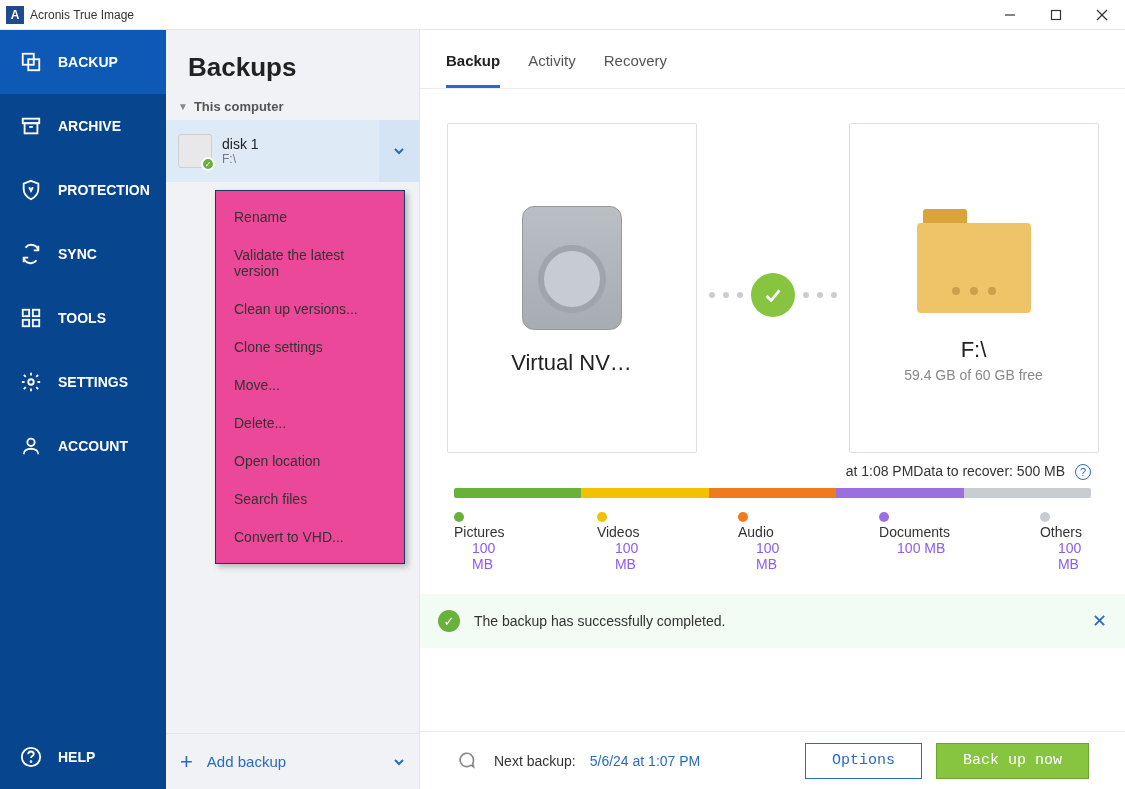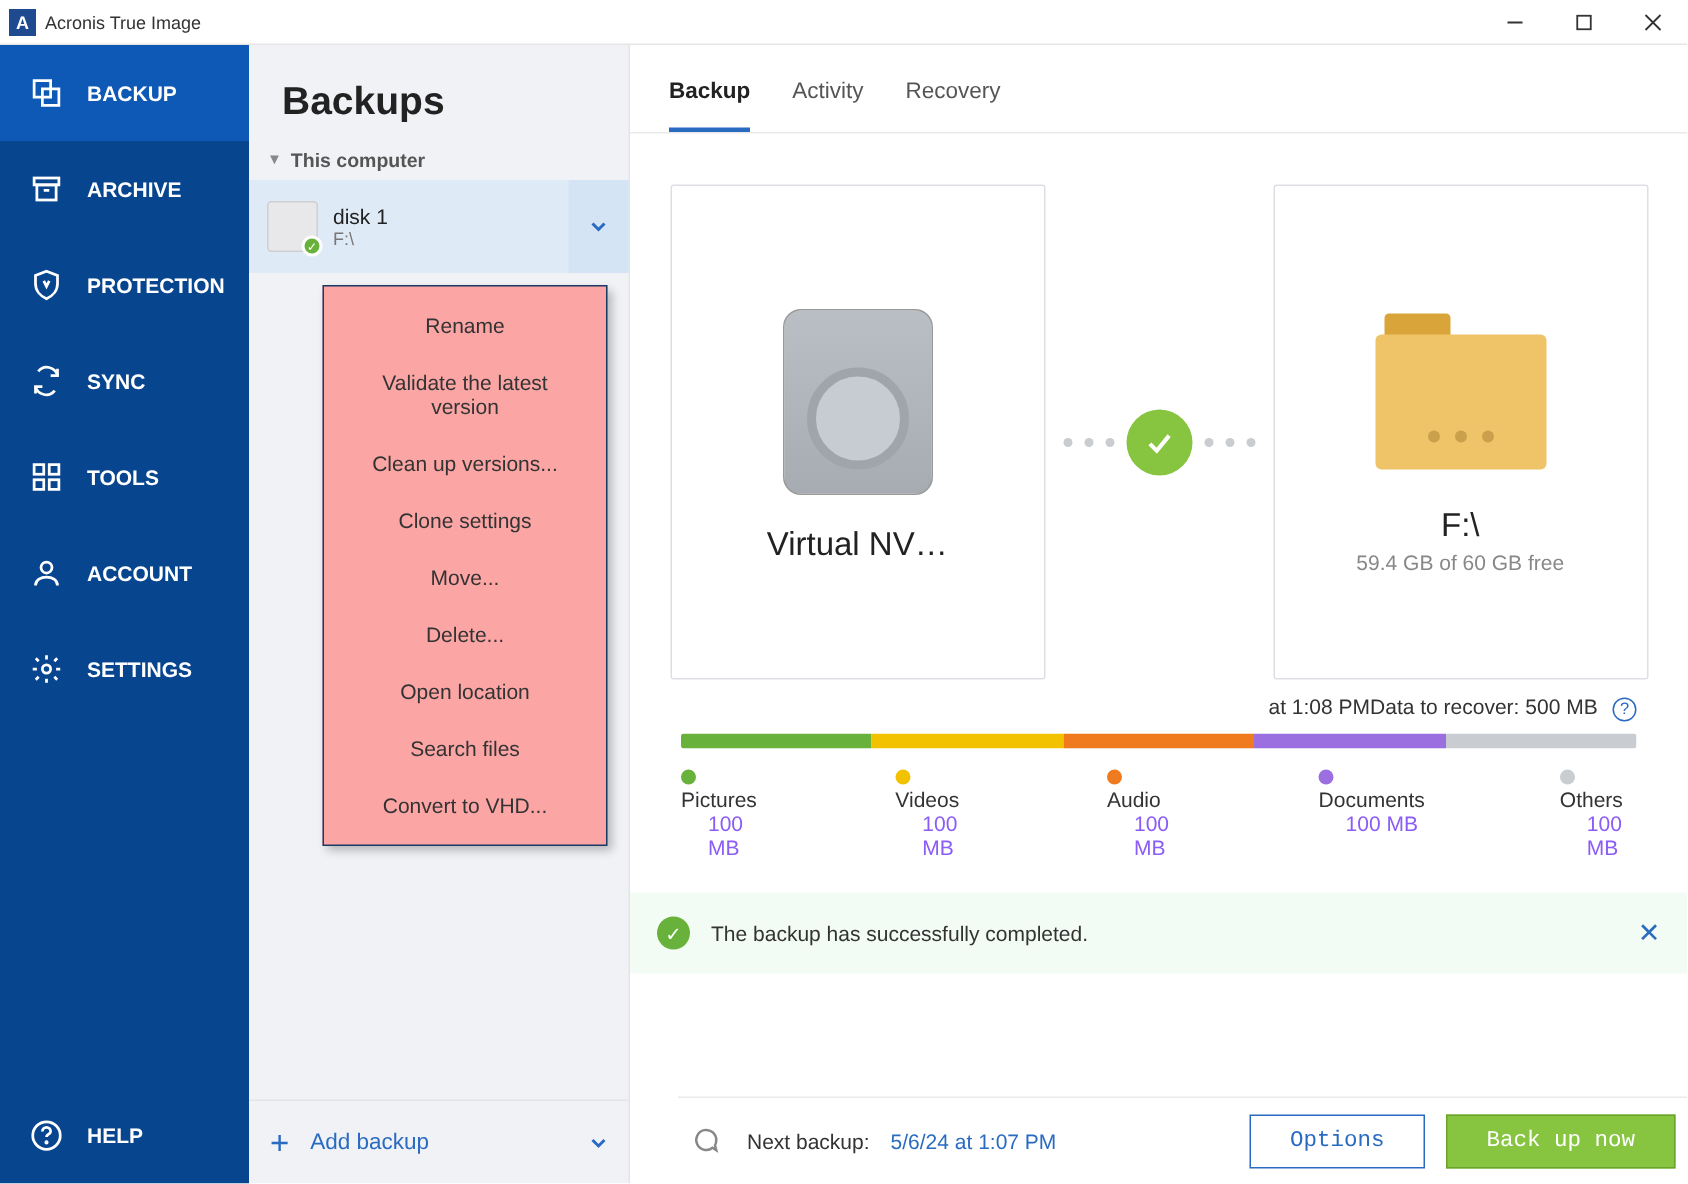--- a/index.html
+++ b/index.html
@@ -22,21 +22,21 @@
 .listpane .backup-item { display: flex; align-items: center; height: 62px; background: #dfeaf7; padding-left: 12px; cursor: pointer; }
 .listpane .backup-item .disk-icon { width: 34px; height: 34px; background: #e8e8ea; border: 1px solid #cfcfd2; border-radius: 3px; position: relative; margin-right: 10px; }
 .listpane .backup-item .disk-icon .badge { position: absolute; bottom: -4px; right: -4px; width: 14px; height: 14px; background: #68b23c; border-radius: 50%; border: 2px solid #fff; display:flex; align-items:center; justify-content:center; color:#fff; font-size:8px; }
 .listpane .backup-item .text .name { font-size: 14px; color: #222; }
 .listpane .backup-item .text .sub { font-size: 12px; color: #777; }
 .listpane .backup-item .chev-btn { margin-left: auto; width: 40px; height: 62px; display:flex; align-items:center; justify-content:center; color:#2a6bc2; background:#d4e4f5; }
 .listpane .bottom-row { position: absolute; bottom: 0; left: 0; right: 0; height: 56px; border-top: 1px solid #e1e4e8; display:flex; align-items:center; padding: 0 14px; }
 .listpane .bottom-row .plus { color:#2a6bc2; font-size: 22px; margin-right: 14px; }
 .listpane .bottom-row .label { color:#2a6bc2; font-size: 15px; flex:1; }
 .listpane .bottom-row .chev { color:#2a6bc2; }
-.context-menu { position: absolute; top: 190px; left: 215px; width: 190px; background: #fca5a5; border: 1px solid #1a3a66; box-shadow: 3px 3px 6px rgba(0,0,0,.25); z-index: 100; padding: 6px 0; text-align: center; }
+.context-menu { position: absolute; top: 190px; left: 215px; width: 190px; background: #ec4899; border: 1px solid #1a3a66; box-shadow: 3px 3px 6px rgba(0,0,0,.25); z-index: 100; padding: 6px 0; }
 .context-menu .mi { font-size: 14px; color: #333; padding: 10px 14px; cursor: pointer; margin: 2px 4px; }
 .context-menu .mi.highlight { border: 2px solid #148a2d; padding: 8px 12px; }
 .main { flex: 1; position: relative; display: flex; flex-direction: column; }
 .main-tabs { display:flex; gap: 28px; padding: 22px 0 0 26px; border-bottom: 1px solid #eaeaea; }
 .main-tabs .tab { font-size: 15px; color: #555; padding-bottom: 16px; cursor:pointer; }
 .main-tabs .tab.active { color: #222; font-weight: 600; border-bottom: 3px solid #2a6bc2; }
 .diagram-row { display:flex; align-items:flex-start; justify-content:center; gap: 0; margin-top: 34px; padding: 0 26px; }
 .card { width: 250px; height: 330px; border: 1px solid #dcdfe3; border-radius: 2px; display:flex; flex-direction:column; align-items:center; justify-content:center; padding-top:10px; }
 .card .disk-big { width: 100px; height: 124px; border-radius: 12px; background: linear-gradient(#b9bfc5,#a6acb2); position: relative; margin-bottom: 20px; border: 1px solid #999; }
 .card .disk-big::after { content:""; position:absolute; top: 38px; left: 50%; transform: translateX(-50%); width: 56px; height: 56px; border-radius: 50%; border: 6px solid #9fa5ab; background:#c6ccd2; }
@@ -61,21 +61,21 @@
 .legend .item .size { color:#8b5cf6; margin-left:18px; margin-top:0; }
 .legend .item.pictures .name::before { background:#68b23c; }
 .legend .item.videos .name::before { background:#f2c200; }
 .legend .item.audio .name::before { background:#f07a1e; }
 .legend .item.documents .name::before { background:#9c6fe0; }
 .legend .item.others .name::before { background:#c9cdd2; }
 .status-banner { margin: 22px 0 0; background:#f2fbf4; display:flex; align-items:center; padding: 16px 18px; gap: 14px; position:relative; }
 .status-banner .ok { width: 22px; height: 22px; border-radius:50%; background:#68b23c; color:#fff; display:flex; align-items:center; justify-content:center; font-size:13px; }
 .status-banner .msg { font-size: 14px; color:#333; }
 .status-banner .close { position:absolute; right:18px; color:#2a6bc2; font-size:18px; cursor:pointer; }
-.footer { margin-top:auto; height: 58px; border-top:1px solid #eaeaea; display:flex; align-items:center; padding: 0 8px; gap: 14px; margin-left: 32px; }
+.footer { margin-top:auto; height: 58px; border-top:1px solid #eaeaea; display:flex; align-items:center; padding: 0 36px; gap: 14px; }
 .footer .chat { color:#888; font-size:18px; margin-right: 4px; }
 .footer .next-label { font-size: 14px; color:#333; }
 .footer .next-time { font-size: 14px; color:#2a6bc2; }
 .footer .spacer { flex:1; }
 .footer .btn { height: 36px; padding: 0 26px; font-size: 15px; display:flex; align-items:center; cursor:pointer;font-family:Liberation Mono, monospace; }
 .footer .btn.outline { border:1px solid #2a6bc2; color:#2a6bc2; background:#fff; }
 .footer .btn.primary { background:#87c540; color:#fff; border:1px solid #6ba42d; }
 svg { display:block; }
 </style>
 </head>
@@ -152,34 +152,34 @@
             <rect x="14" y="3" width="7" height="7"></rect>
             <rect x="3" y="14" width="7" height="7"></rect>
             <rect x="14" y="14" width="7" height="7"></rect>
           </svg>
       </span>
       <span>TOOLS</span>
     </div>
     <div class="nav-item">
       <span class="icon">
         <svg width="22" height="22" viewBox="0 0 24 24" fill="none" stroke="#fff" stroke-width="2">
+            <circle cx="12" cy="12" r="3"></circle>
+            <path d="M12 2v3M12 19v3M4.2 4.2l2.1 2.1M17.7 17.7l2.1 2.1M2 12h3M19 12h3M4.2 19.8l2.1-2.1M17.7 6.3l2.1-2.1"></path>
+          </svg>
+      </span>
+      <span>SETTINGS</span>
+    </div>
+    <div class="nav-item">
+      <span class="icon">
+        <svg width="22" height="22" viewBox="0 0 24 24" fill="none" stroke="#fff" stroke-width="2">
             <circle cx="12" cy="8" r="4"></circle>
             <path d="M4 21c0-4 4-6 8-6s8 2 8 6"></path>
           </svg>
       </span>
       <span>ACCOUNT</span>
-    </div>
-    <div class="nav-item">
-      <span class="icon">
-        <svg width="22" height="22" viewBox="0 0 24 24" fill="none" stroke="#fff" stroke-width="2">
-            <circle cx="12" cy="12" r="3"></circle>
-            <path d="M12 2v3M12 19v3M4.2 4.2l2.1 2.1M17.7 17.7l2.1 2.1M2 12h3M19 12h3M4.2 19.8l2.1-2.1M17.7 6.3l2.1-2.1"></path>
-          </svg>
-      </span>
-      <span>SETTINGS</span>
     </div>
     <div class="spacer"></div>
     <div class="nav-item">
       <span class="icon">
         <svg width="22" height="22" viewBox="0 0 24 24" fill="none" stroke="#fff" stroke-width="2">
             <circle cx="12" cy="12" r="10"></circle>
             <path d="M9 9a3 3 0 116 0c0 2-3 2-3 4"></path>
             <circle cx="12" cy="17" r="0.5" fill="#fff"></circle>
           </svg>
       </span>

